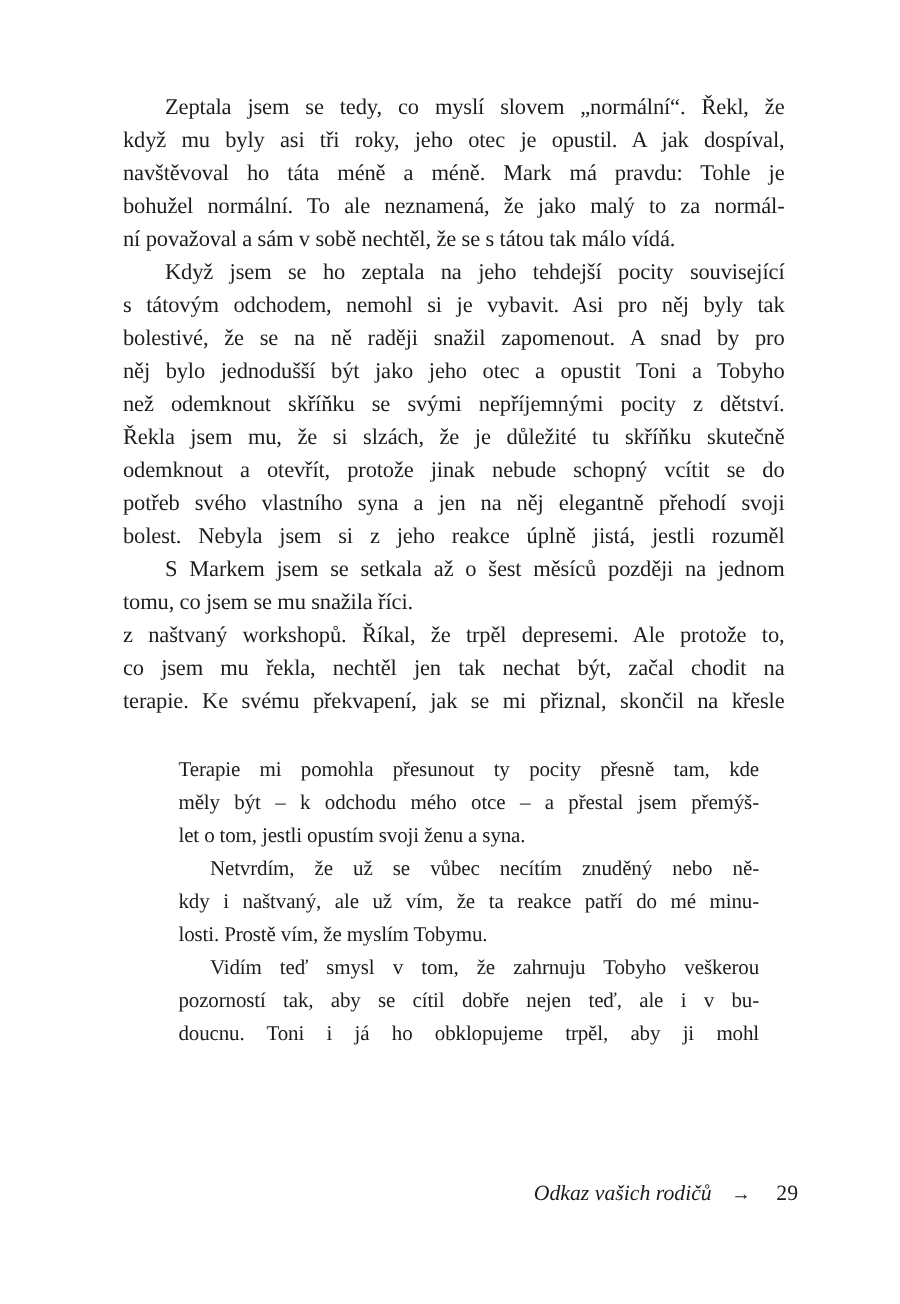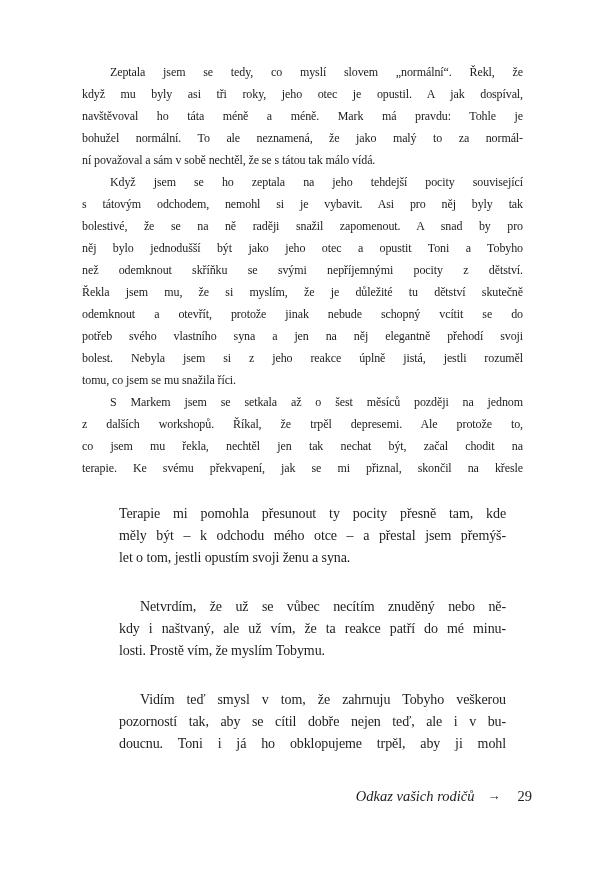--- a/index.html
+++ b/index.html
@@ -14,21 +14,21 @@
     background: #ffffff;
     font-family: "Liberation Serif", "DejaVu Serif", serif;
     color: #1c1c1c;
     overflow: hidden;
   }
   .body-text {
     position: absolute;
     top: 61px;
     left: 82px;
     width: 441px;
-    font-size: 12px;
+    font-size: 15px;
     letter-spacing: -0.1px;
   }
   .block-quote {
     position: absolute;
     top: 503px;
     left: 119px;
     width: 387px;
     font-size: 14px;
     letter-spacing: -0.1px;
   }
@@ -38,21 +38,21 @@
     text-align: justify;
     text-align-last: justify;
     -moz-text-align-last: justify;
     white-space: normal;
   }
   .line.last {
     text-align-last: left;
     -moz-text-align-last: left;
   }
   .body-text .line.indent { padding-left: 28px; }
-  .block-quote .line.indent { padding-left: 21px; margin-top: 27px; }
+  .block-quote .line.indent { padding-left: 21px; }
   .footer {
     position: absolute;
     top: 788px;
     right: 68px;
     display: flex;
     align-items: flex-start;
     font-size: 14.5px;
     color: #1c1c1c;
   }
   .running-title {
@@ -76,27 +76,27 @@
       <div class="line indent">Zeptala jsem se tedy, co myslí slovem „normální“. Řekl, že</div>
       <div class="line">když mu byly asi tři roky, jeho otec je opustil. A jak dospíval,</div>
       <div class="line">navštěvoval ho táta méně a méně. Mark má pravdu: Tohle je</div>
       <div class="line">bohužel normální. To ale neznamená, že jako malý to za normál-</div>
       <div class="line last">ní považoval a sám v sobě nechtěl, že se s tátou tak málo vídá.</div>
       <div class="line indent">Když jsem se ho zeptala na jeho tehdejší pocity související</div>
       <div class="line">s tátovým odchodem, nemohl si je vybavit. Asi pro něj byly tak</div>
       <div class="line">bolestivé, že se na ně raději snažil zapomenout. A snad by pro</div>
       <div class="line">něj bylo jednodušší být jako jeho otec a opustit Toni a Tobyho</div>
       <div class="line">než odemknout skříňku se svými nepříjemnými pocity z dětství.</div>
-      <div class="line">Řekla jsem mu, že si myslím, že je důležité tu dětství skutečně</div>
+      <div class="line">Řekla jsem mu, že si slzách, že je důležité tu skříňku skutečně</div>
       <div class="line">odemknout a otevřít, protože jinak nebude schopný vcítit se do</div>
       <div class="line">potřeb svého vlastního syna a jen na něj elegantně přehodí svoji</div>
       <div class="line">bolest. Nebyla jsem si z jeho reakce úplně jistá, jestli rozuměl</div>
+      <div class="line indent">S Markem jsem se setkala až o šest měsíců později na jednom</div>
       <div class="line last">tomu, co jsem se mu snažila říci.</div>
-      <div class="line indent">S Markem jsem se setkala až o šest měsíců později na jednom</div>
-      <div class="line">z dalších workshopů. Říkal, že trpěl depresemi. Ale protože to,</div>
+      <div class="line">z naštvaný workshopů. Říkal, že trpěl depresemi. Ale protože to,</div>
       <div class="line">co jsem mu řekla, nechtěl jen tak nechat být, začal chodit na</div>
       <div class="line">terapie. Ke svému překvapení, jak se mi přiznal, skončil na křesle</div>
     </div>
   <div class="block-quote" id="block-quote">
       <div class="line">Terapie mi pomohla přesunout ty pocity přesně tam, kde</div>
       <div class="line">měly být – k odchodu mého otce – a přestal jsem přemýš-</div>
       <div class="line last">let o tom, jestli opustím svoji ženu a syna.</div>
       <div class="line indent">Netvrdím, že už se vůbec necítím znuděný nebo ně-</div>
       <div class="line">kdy i naštvaný, ale už vím, že ta reakce patří do mé minu-</div>
       <div class="line last">losti. Prostě vím, že myslím Tobymu.</div>

